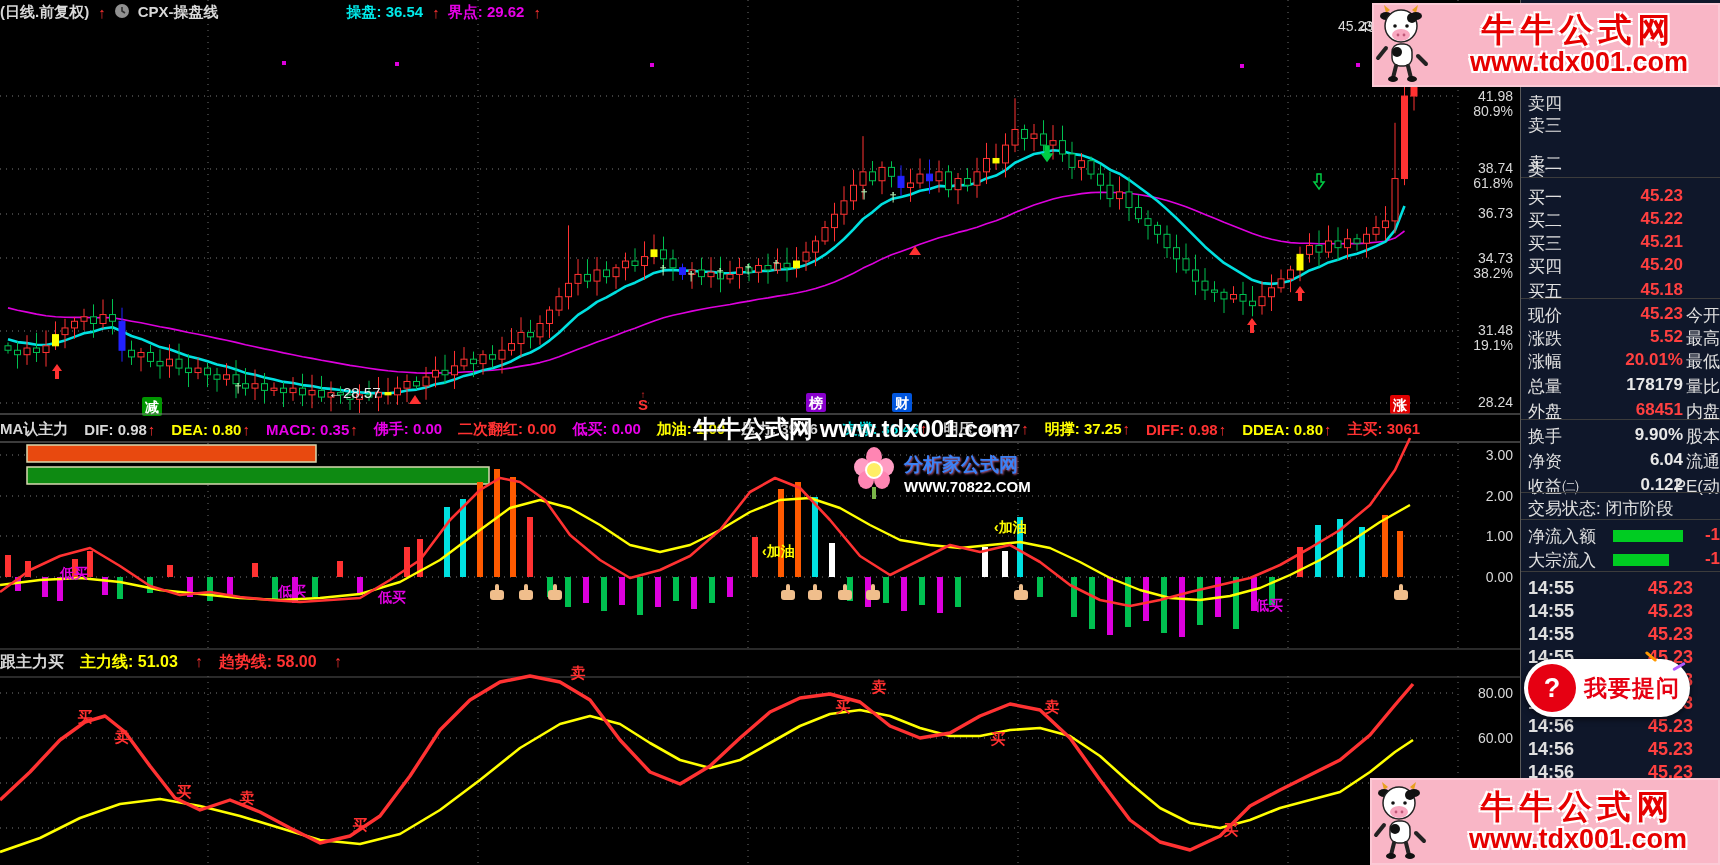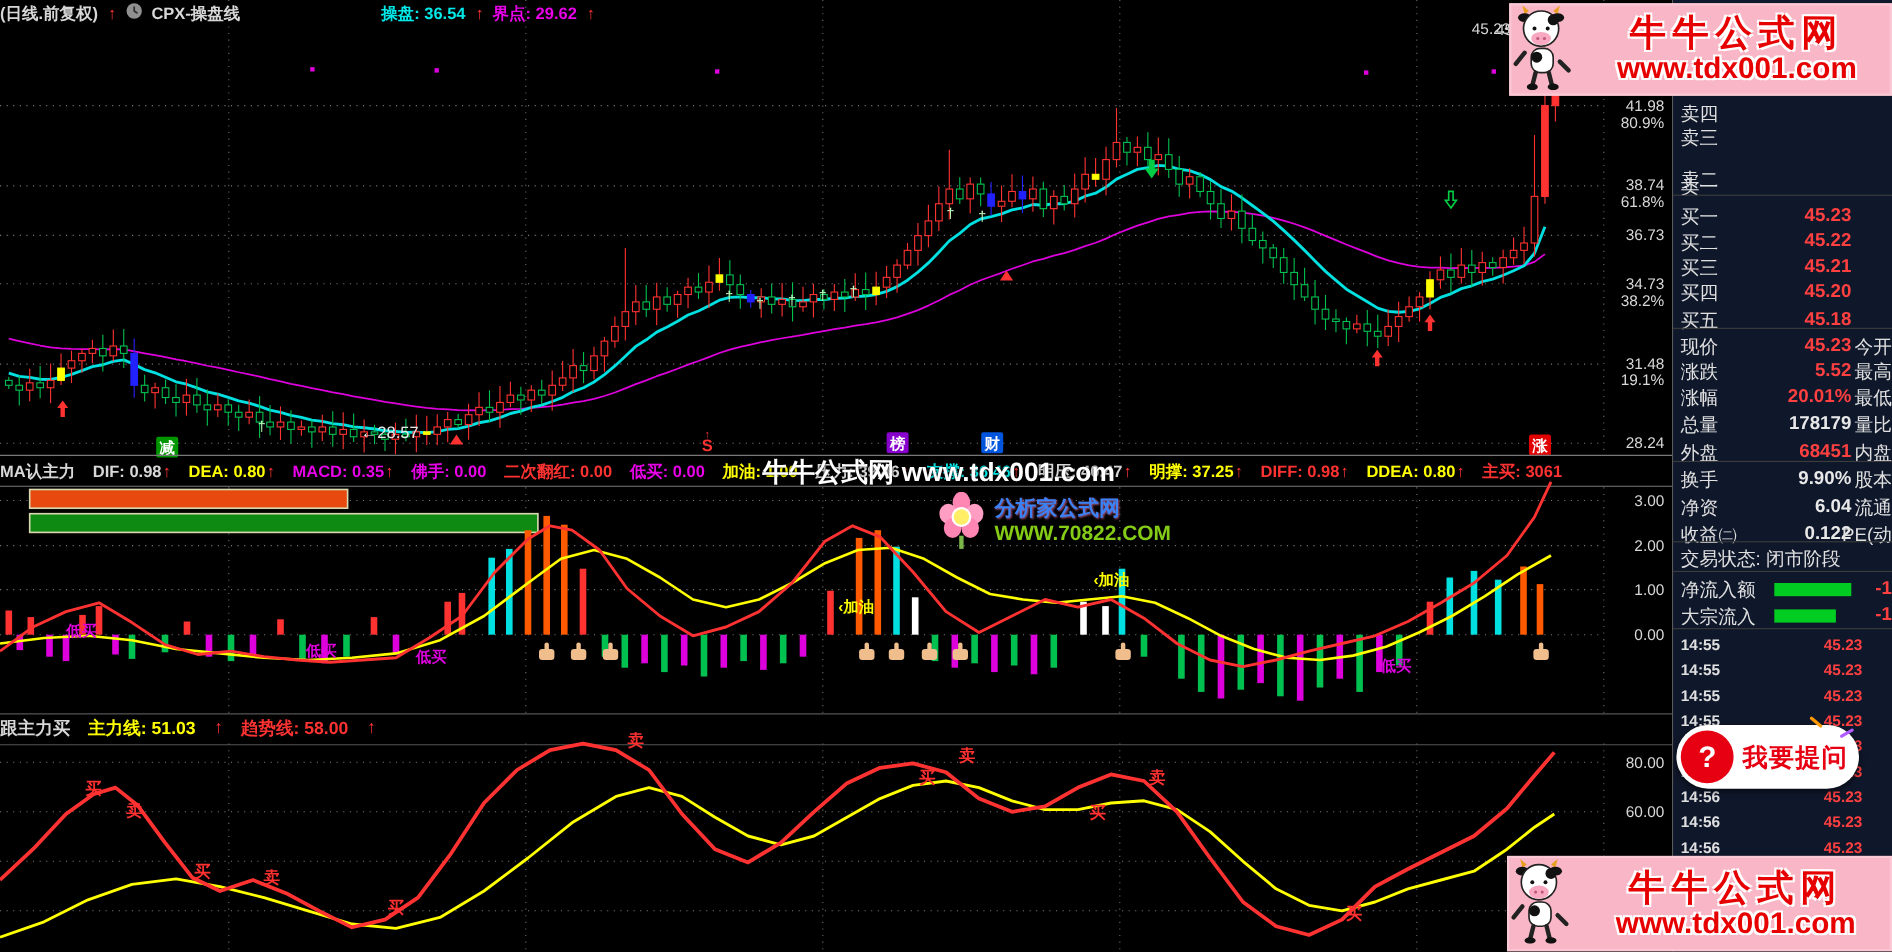--- a/index.html
+++ b/index.html
@@ -13,31 +13,31 @@
   #titlebar{top:2px;height:20px;font-size:15px;gap:8px;}
   #titlebar .k1{margin-left:120px;}
   #statusbar{top:416px;height:26px;}
   #p3titlebar{top:650px;height:24px;font-size:16px;align-items:center;}
   #quote{position:absolute;left:1520px;top:0;width:200px;height:865px;background:#0f172a;
     border-left:1px solid #5a5a5a;overflow:hidden;}
   .qrow{position:absolute;left:0;width:200px;height:22px;font-size:17px;color:#e0e0e0;}
   .qrow .lbl{position:absolute;left:7px;top:0;}
   .qrow .val{position:absolute;right:38px;top:0;font-weight:bold;}
   .qrow .rlbl{position:absolute;right:1px;top:0;}
-  .qrow.tick{font-weight:bold;font-size:14px;}
+  .qrow.tick{font-weight:bold;font-size:18px;}
   .qrow.tick .val{right:28px;color:#ff4040;}
   .vr{color:#ff4040}.vw{color:#e8e8e8}
   .qsep{position:absolute;left:0;width:200px;height:1px;background:#3c3c3c;}
   .flowbar{position:absolute;left:92px;top:5px;height:12px;background:#00cc22;}
   .flowtail{position:absolute;right:1px;top:0;color:#ff4040;font-weight:bold;}
   #wm1{position:absolute;left:693px;top:413px;font-size:24px;font-weight:bold;color:#fff;
     white-space:nowrap;z-index:6;text-shadow:0 0 2px #000;}
   #wm2{position:absolute;left:852px;top:447px;display:flex;gap:8px;align-items:center;z-index:6;}
   #wm2 .nm{font-size:19px;font-weight:bold;color:#3b82f6;text-shadow:1px 1px 2px #b05880;}
-  #wm2 .ur{font-size:19px;font-weight:bold;color:#84cc16;}
+  #wm2 .ur{font-size:15px;font-weight:bold;color:#ffffff;}
   .banner{position:absolute;background:#f9b6c6;display:flex;align-items:center;z-index:50;
     box-shadow:inset 0 0 0 2px #fbc9d5;}
   .banner .txt{flex:1;text-align:center;color:#e60000;font-weight:bold;line-height:1.1;}
   .banner .t1{font-size:33px;letter-spacing:6px;text-shadow:2px 2px 0 #fff,-2px -2px 0 #fff,2px -2px 0 #fff,-2px 2px 0 #fff;}
   .banner .t2{font-size:27px;text-shadow:2px 2px 0 #fff,-2px -2px 0 #fff,2px -2px 0 #fff,-2px 2px 0 #fff;}
   #banner-top{left:1372px;top:3px;width:348px;height:84px;}
   #banner-bottom{left:1370px;top:778px;width:350px;height:87px;}
   #ask-btn{position:absolute;left:1524px;top:659px;width:166px;height:58px;background:#fff;
     border-radius:29px;display:flex;align-items:center;z-index:40;box-shadow:0 2px 6px rgba(0,0,0,.6);}
   #ask-btn .circ{width:48px;height:48px;border-radius:50%;background:#e60012;margin-left:4px;

